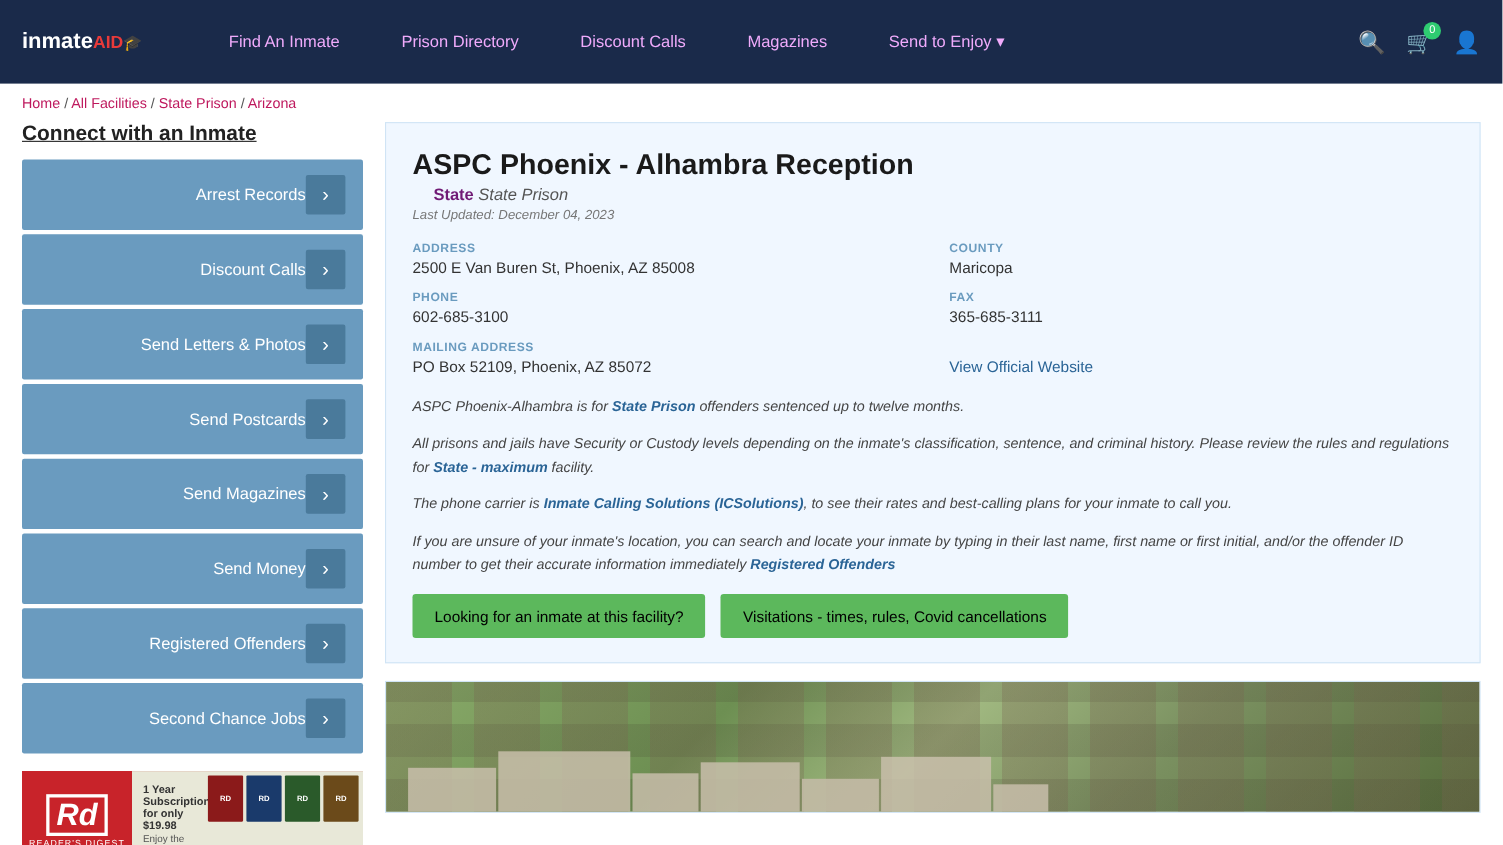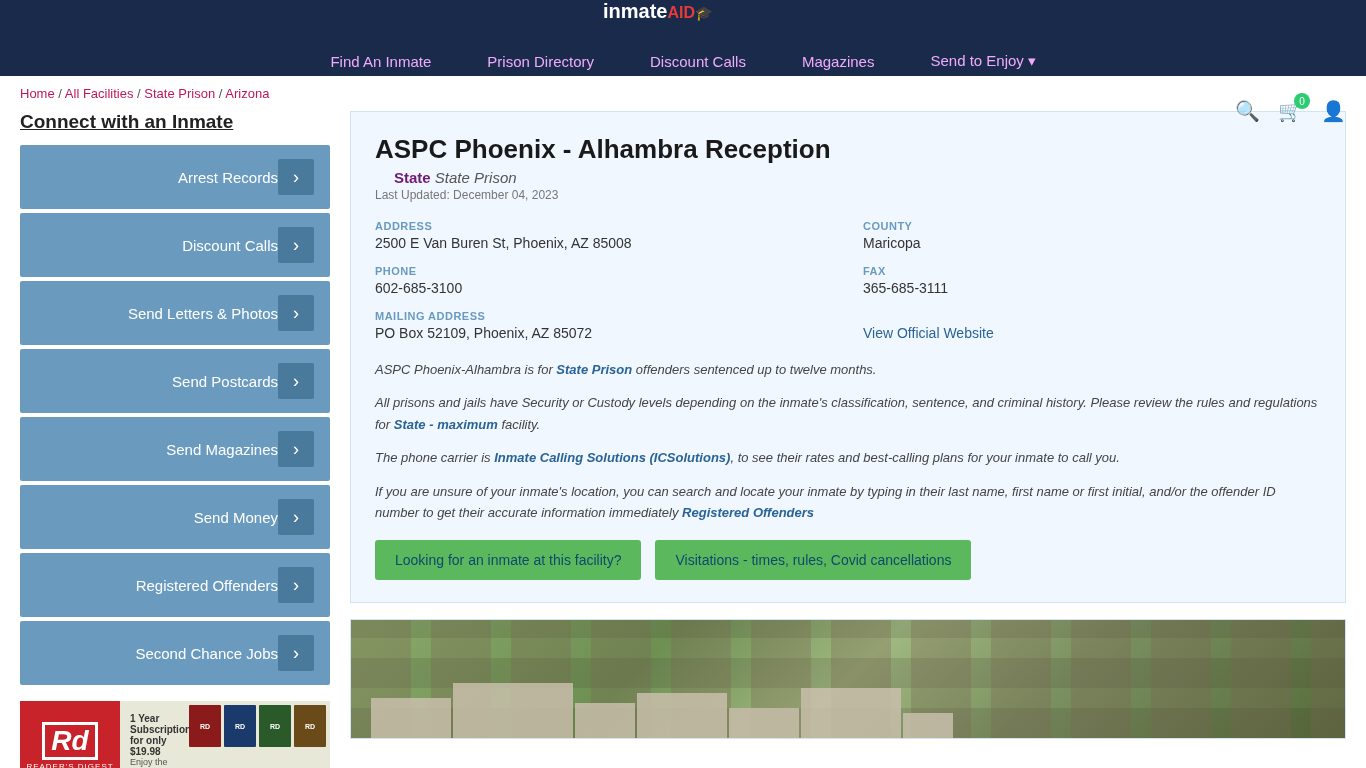--- a/index.html
+++ b/index.html
@@ -5,21 +5,20 @@
     * { margin: 0; padding: 0; box-sizing: border-box; }
     body { font-family: Arial, sans-serif; font-size: 14px; color: #333; background: #fff; width: 1366px; }
 
     
     header {
       background: #1a2a4a;
       height: 76px;
       display: flex;
       align-items: center;
       padding: 0 20px;
-      flex-direction: column;
     }
     .logo-area {
       width: 160px;
       display: flex;
       align-items: center;
     }
     nav {
       display: flex;
       align-items: center;
       flex: 1;
@@ -201,20 +200,21 @@
     .facility-type {
       font-size: 15px;
       color: #555;
       font-style: italic;
       margin-bottom: 2px;
     }
     .facility-type strong { color: #701a75; font-style: normal; margin-left: 19px; }
     .last-updated {
       font-size: 12px;
       color: #777;
+      font-style: italic;
       margin-bottom: 18px;
     }
     .info-grid {
       display: grid;
       grid-template-columns: 1fr 1fr;
       gap: 14px 30px;
     }
     .info-label {
       font-size: 11px;
       font-weight: bold;
@@ -240,21 +240,21 @@
     }
     .description-area p { margin-bottom: 12px; font-style: italic; }
     .desc-link { color: #2a6496; text-decoration: none; font-weight: bold; }
     .action-btns {
       display: flex;
       gap: 14px;
       margin-top: 16px;
     }
     .btn-green {
       background: #5cb85c;
-      color: #0c4a6e;
+      color: #000000;
       border: none;
       padding: 12px 20px;
       font-size: 14px;
       cursor: pointer;
       border-radius: 3px;
     }
     .facility-photo {
       width: 100%;
       height: 120px;
       background: linear-gradient(135deg, #8aab6a 0%, #6d8f52 30%, #a0b880 50%, #7a9060 70%, #556b3a 100%);

